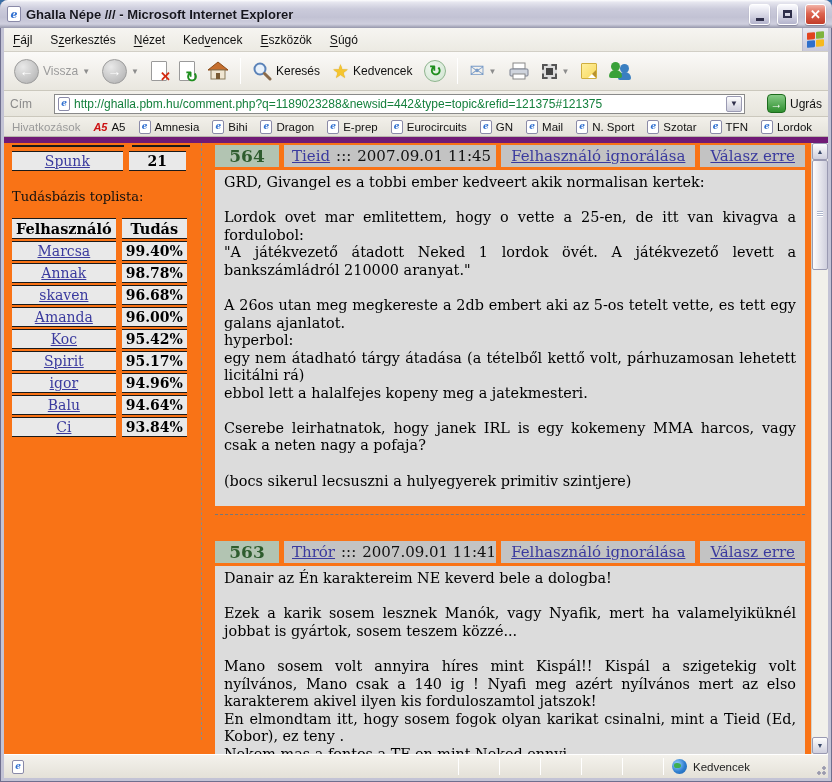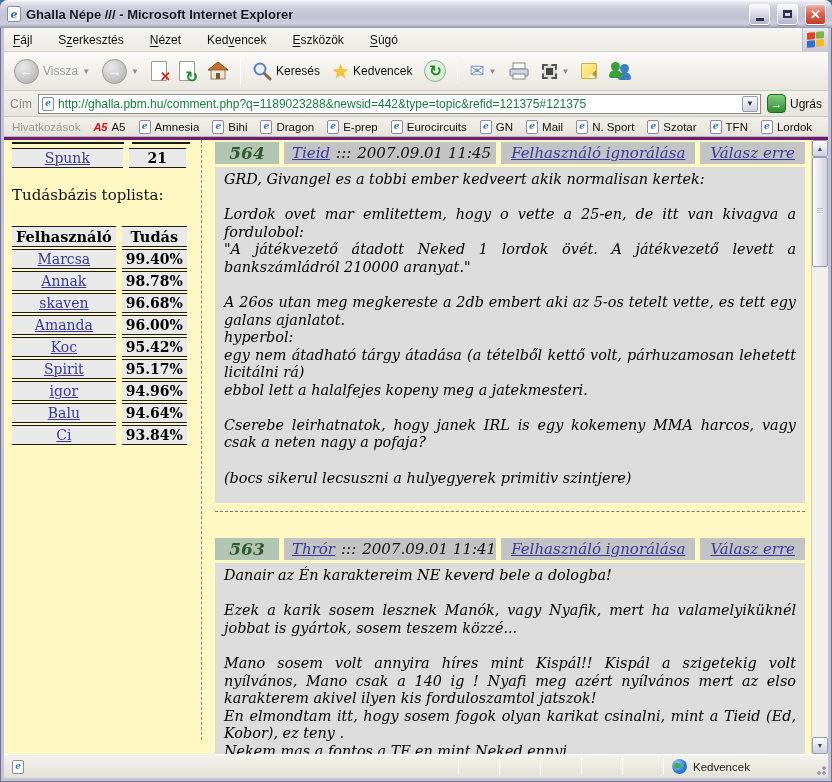--- a/index.html
+++ b/index.html
@@ -30,21 +30,21 @@
   
   .page-ie { position:relative; width:14px; height:16px; background:#fff;
     border:1px solid #8a8aa8; border-radius:2px; display:inline-flex;
     align-items:center; justify-content:center; flex:0 0 auto; }
   .page-ie i { font-family:"DejaVu Serif",serif; font-style:italic; font-weight:bold;
     color:#2f6fd0; font-size:11px; line-height:1; }
   .page-ie.small { width:12px; height:14px; } .page-ie.small i { font-size:9px; }
 
   
   .menubar { height:35px; flex:0 0 23px; margin:0 4px; display:flex; align-items:center;
-    background:linear-gradient(180deg,#f6f5f1,#eceae3); border-bottom:1px solid #d2cfc6;gap:8px; }
+    background:linear-gradient(180deg,#f6f5f1,#eceae3); border-bottom:1px solid #d2cfc6; }
   .menu-item { padding:3px 9px; font-size:12px; color:#111; cursor:default; }
   .menu-item u { text-underline-offset:2px; }
   .winflag { margin-left:auto; width:26px; height:23px; display:flex; align-items:center;
     justify-content:center; background:linear-gradient(180deg,#e9e9f2,#c9c9d9);
     border-left:1px solid #bdbdcd; }
   .flag { display:grid; grid-template-columns:8px 8px; grid-template-rows:7px 7px; gap:1px; transform:skewY(-6deg); }
   .flag b:nth-child(1){background:#e2431f;} .flag b:nth-child(2){background:#7eb33c;}
   .flag b:nth-child(3){background:#2e6fcb;} .flag b:nth-child(4){background:#f6b91e;}
   .flag b{border-radius:1px;}
 
@@ -80,21 +80,21 @@
   .stamp b { width:7px; height:7px; background:#444; }
   .people { position:relative; width:24px; height:18px; }
   .person { position:absolute; width:9px; height:9px; border-radius:50%; }
   .person::after { content:""; position:absolute; top:8px; left:-2px; width:13px; height:8px;
     border-radius:6px 6px 2px 2px; background:inherit; }
   .person.green { background:#3aa13a; left:2px; top:0; }
   .person.blue { background:#3a7fc1; left:11px; top:2px; }
 
   
   .addressbar { height:26px; flex:0 0 26px; margin:0 4px; display:flex; align-items:center;
-    gap:6px; padding:0 6px; background:linear-gradient(180deg,#f2f0ea,#e7e5dd);
+    gap:22px; padding:0 6px; background:linear-gradient(180deg,#f2f0ea,#e7e5dd);
     border-bottom:1px solid #cbc8bd; }
   .addr-label { font-size:12px; color:#8a8a8a; }
   .addr-field { flex:1; display:flex; align-items:center; gap:4px; height:20px;
     background:#fff; border:1px solid #8a8a8a; padding:0 2px 0 3px; }
   .addr-url { flex:1; border:0; outline:0; font-size:12px; color:#15803d; font-family:"Liberation Sans",sans-serif; background:transparent; }
   .addr-drop { width:16px; height:16px; display:flex; align-items:center; justify-content:center;
     background:linear-gradient(180deg,#fdfdfd,#cfcfdd); border:1px solid #9a9ab2;
     border-radius:2px; font-size:8px; color:#2f2f4a; cursor:pointer; }
   .go-btn { display:flex; align-items:center; gap:4px; font-size:12px; color:#111; cursor:pointer; }
   .go-icon { width:19px; height:19px; border-radius:4px; display:flex; align-items:center; justify-content:center;
@@ -103,41 +103,41 @@
 
   
   .linksbar { height:20px; flex:0 0 20px; margin:0 4px; display:flex; align-items:center;
     gap:13px; padding:0 8px; background:linear-gradient(180deg,#f2f0ea,#e4e2da);
     border-bottom:1px solid #b9b6ac; font-size:11.5px; }
   .links-label { color:#9a9a9a; }
   .linkitem { display:flex; align-items:center; gap:4px; color:#111; cursor:pointer; white-space:nowrap; }
   .a5logo { color:#cc1111; font-weight:bold; font-style:italic; font-size:11px; }
 
   
-  .content { flex:1 1 auto; margin:0 4px; display:flex; background:#fef9c3;
-    border-top:3px solid #701a75; overflow:hidden; position:relative; }
+  .content { flex:1 1 auto; margin:0 4px; display:flex; background:#f97316;
+    border-top:6px solid #701a75; overflow:hidden; position:relative; }
   .serif, .sidebar, .main { font-family:"DejaVu Serif","Liberation Serif",serif; }
 
   .sidebar { width:194px; flex:0 0 194px; padding:2px 6px 0 8px; overflow:hidden; }
   .cutline { display:flex; gap:8px; margin-bottom:2px; }
   .cutline i { display:block; height:2px; background:#1a1a1a; }
   .cutline i:first-child { width:112px; } .cutline i:last-child { width:58px; }
   table.sbt { border-collapse:separate; border-spacing:6px 2px; margin-left:-6px; }
   .sbt td, .sbt th { background:#e9e9e9; border-top:1.5px solid #1a1a1a; border-bottom:1.5px solid #1a1a1a;
     text-align:center; font-size:14px; padding:1px 4px; }
   .sbt th { font-weight:bold; font-size:14.5px; width:112px; }
   .sbt th + th { width:58px; }
   .sbt td:first-child { width:112px; }
   .sbt td+td { width:58px; font-weight:bold; }
-  .toplist-title { font-size:15px; margin:16px 0 20px 0; color:#111; }
+  .toplist-title { font-size:13px; margin:16px 0 12px 0; color:#111; }
   a.nav { color:#3a3a9e; text-decoration:underline; cursor:pointer; }
 
   .vdash { width:1px; border-left:1px dashed #8a8a8a; margin:0 0 14px 3px; }
 
-  .main { flex:1 1 auto; padding:2px 6px 0 13px; overflow:hidden;font-style:italic; }
+  .main { flex:1 1 auto; padding:2px 6px 0 13px; overflow:hidden; }
   .post-header { display:flex; gap:5px; height:22px; align-items:stretch; }
   .post-num { flex:0 0 64px; background:#b2c4b2; color:#2e5c2e; font-weight:bold;
     font-size:17px; display:flex; align-items:center; justify-content:center; }
   .post-meta { flex:1 1 auto; background:#c3c3c3; display:flex; align-items:center;
     gap:6px; padding:0 8px; font-size:15px; color:#111; white-space:nowrap; overflow:hidden; }
   .post-action { background:#c3c3c3; display:flex; align-items:center; padding:8px 10px;
     font-size:15px; white-space:nowrap; }
   .post-body { background:#dcdcdc; margin-top:3px; padding:4px 9px 16px 9px;
     font-size:14.4px; line-height:1.22; color:#000; text-align:justify; white-space:pre-wrap; }
   .post-sep { border:0; border-top:1px dashed #777; margin:8px 0 26px 0; }

